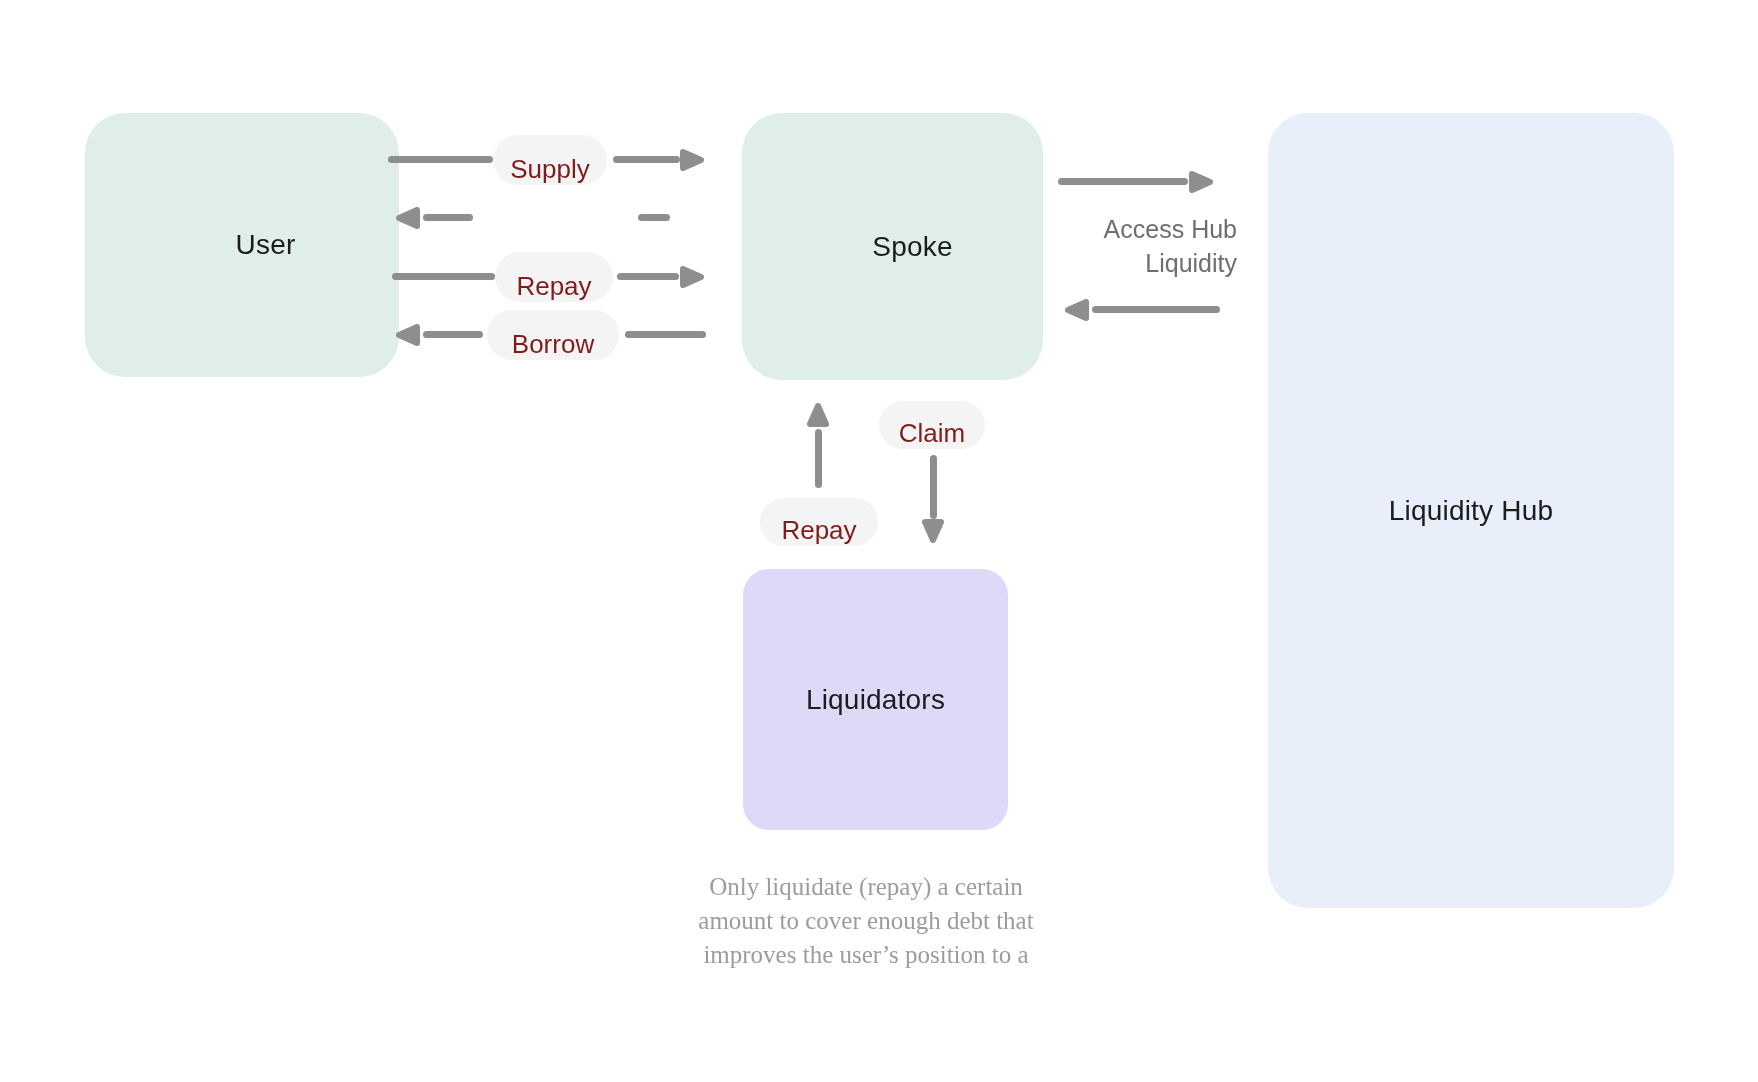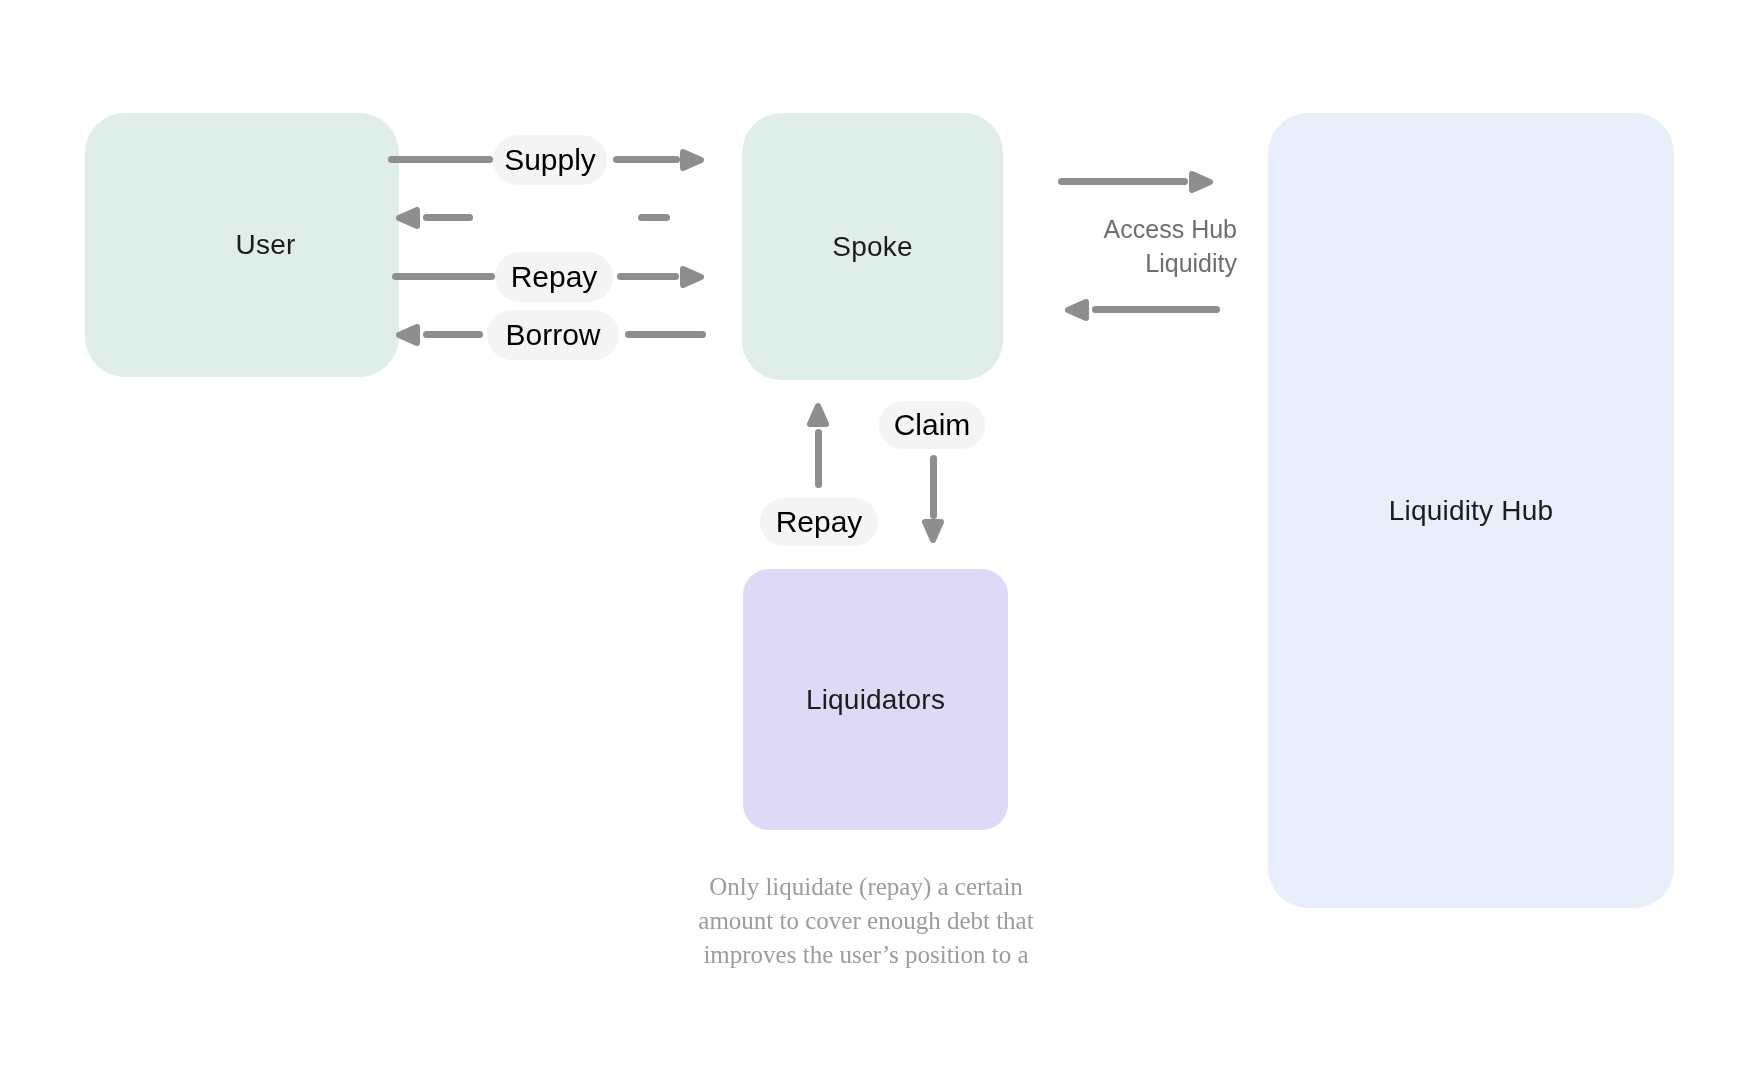--- a/index.html
+++ b/index.html
@@ -20,23 +20,23 @@
     letter-spacing:.2px;
   }
   .node-mint{background:#dfeee9;}
   .node-blue{background:#e8effa;}
   .node-lavender{background:#ded9f6;}
   .pill{
     position:absolute;
     background:#f4f4f5;
     border-radius:26px;
     height:50px;
-    display:flex;align-items:center;justify-content:center;
-    color:#000000;
-    font-size:30px;
+    display:flex;align-items:flex-end;justify-content:center;
+    color:#7f1d1d;
+    font-size:26px;
   }
   .pill-sm{height:48px;}
   .hline{
     position:absolute;
     height:7px;
     background:#8e8e8e;
     border-radius:4px;
   }
   .vline{
     position:absolute;
@@ -63,21 +63,21 @@
 </style>
 </head>
 <body>
 
 <div id="canvas">
 
   <div class="node node-mint" style="left:85px;top:113px;width:267px;height:264px;padding-left:47px;">
     <span>User</span>
   </div>
 
-  <div class="node node-mint" style="left:742px;top:113px;width:261px;height:267px;">
+  <div class="node node-mint" style="left:742px;top:113px;width:261px;height:267px;padding-left:40px;">
     <span>Spoke</span>
   </div>
 
   <div class="node node-blue" style="left:1268px;top:113px;width:406px;height:795px;">
     <span>Liquidity Hub</span>
   </div>
 
   <div class="node node-lavender" style="left:743px;top:569px;width:265px;height:261px;border-radius:26px;">
     <span>Liquidators</span>
   </div>

